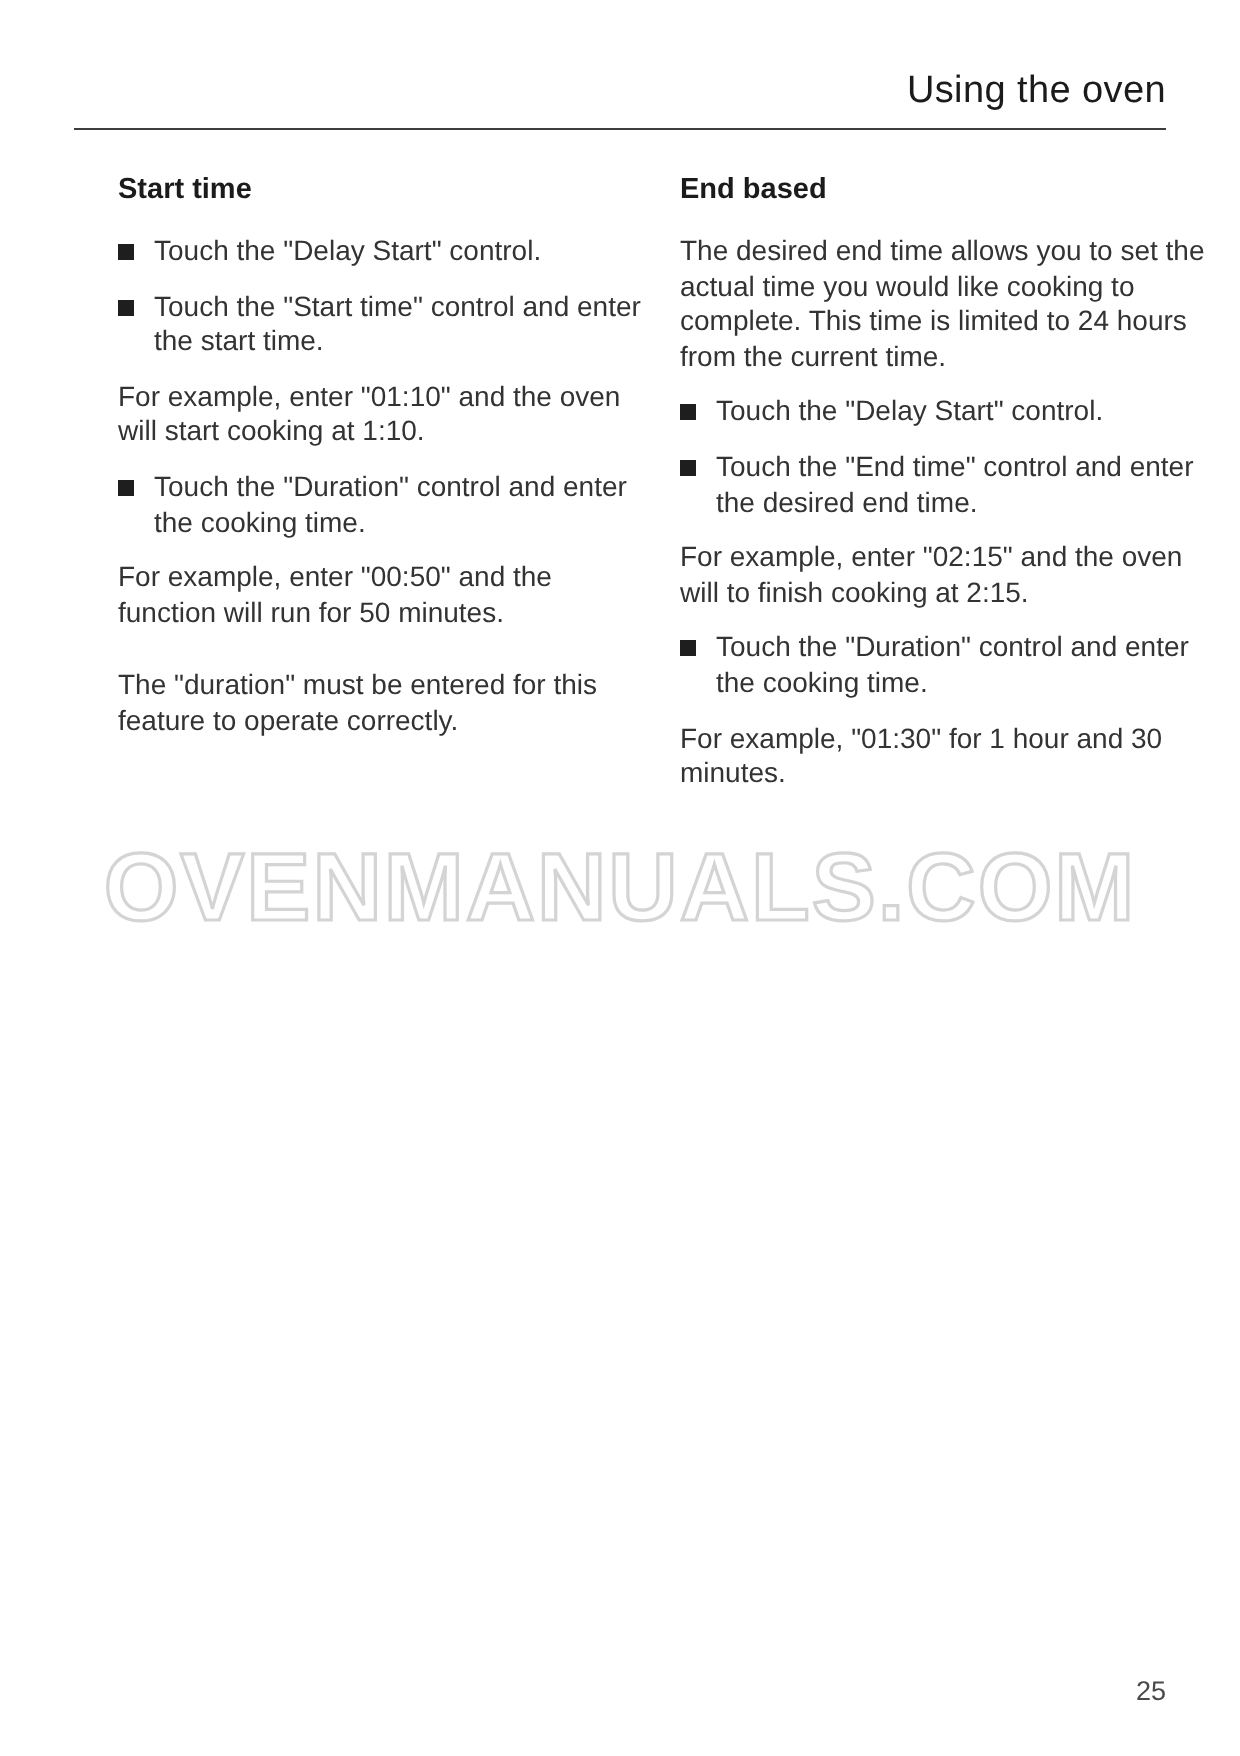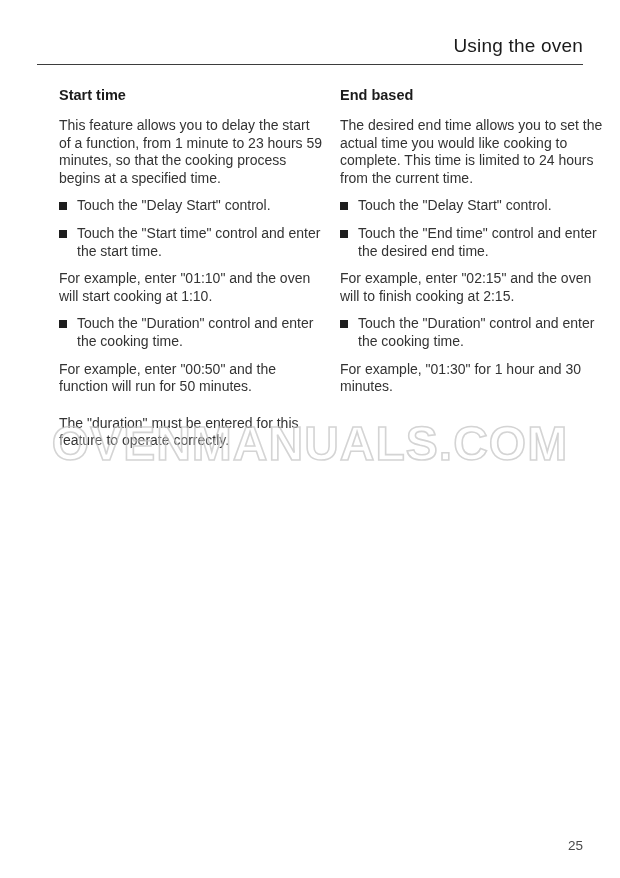--- a/index.html
+++ b/index.html
@@ -106,21 +106,20 @@
   <div class="header">
     <div class="page-title">Using the oven</div>
     <hr class="header-rule">
   </div>
 
   <div class="content">
 
     <div class="col">
       <h2 class="col-heading">Start time</h2>
 
-      <p class="para">This feature allows you to delay the start of a function, from 1 minute to 23 hours 59 minutes, so that the cooking process begins at a specified time.</p>
 
       <div class="bullet">
         <span class="sq"></span>
         <p class="bullet-text">Touch the "Delay Start" control.</p>
       </div>
 
       <div class="bullet">
         <span class="sq"></span>
         <p class="bullet-text">Touch the "Start time" control and enter the start time.</p>
       </div>

